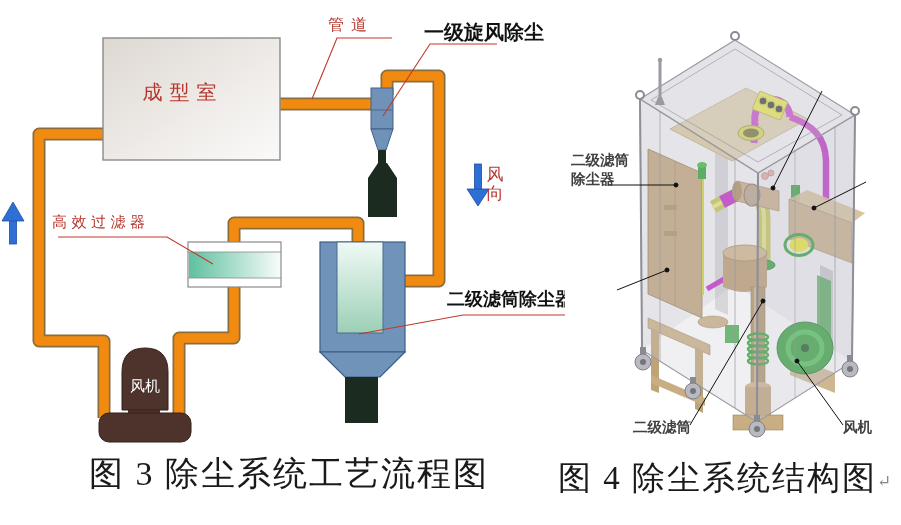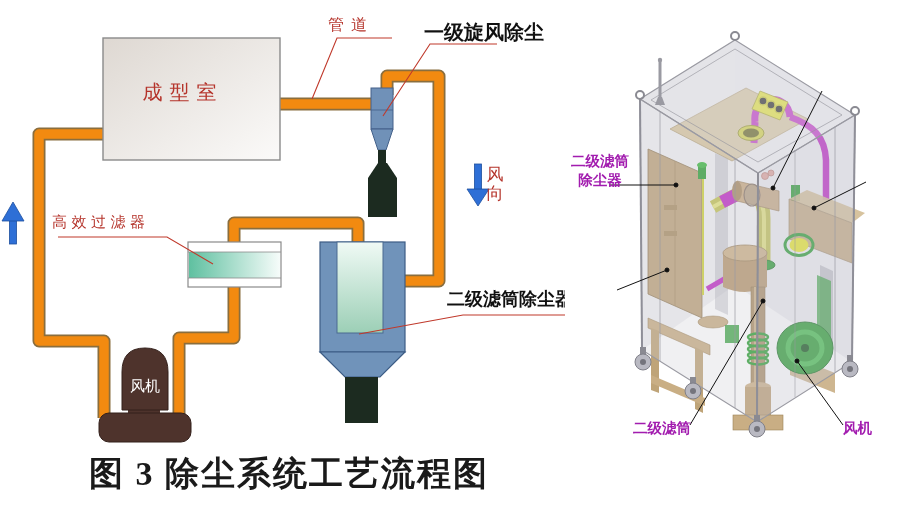--- a/index.html
+++ b/index.html
@@ -6,28 +6,28 @@
   #canvas{
     position:relative;width:901px;height:525px;background:#ffffff;overflow:hidden;
     font-family:"Liberation Serif","DejaVu Serif",serif;
   }
   svg{position:absolute;display:block;}
   #flow-svg{left:0;top:0;}
   #structure-svg{left:565px;top:25px;}
   .caption{
     position:absolute;text-align:right;color:#1a1a1a;
     font-family:"Liberation Serif","DejaVu Serif",serif;
-    letter-spacing:2px;white-space:nowrap;font-weight:bold;
+    letter-spacing:2px;white-space:nowrap;
   }
   #caption-fig3{left:89px;top:451px;width:400px;font-size:34px;}
   #caption-fig4{left:558px;top:456px;width:330px;font-size:33px;}
   .return-mark{font-size:17px;color:#888;letter-spacing:0;vertical-align:middle;}
   .fig4-label{
-    position:absolute;color:#a21caf;font-weight:bold;font-size:14.5px;line-height:19px;
-    font-family:Liberation Serif, serif;white-space:nowrap;text-align:center;
+    position:absolute;color:#404040;font-weight:bold;font-size:14.5px;line-height:19px;
+    font-family:Liberation Mono, monospace;white-space:nowrap;
   }
   #lbl-cartridge4{left:571px;top:152px;}
   #lbl-cyclone4{left:633px;top:419px;}
   #lbl-fan4{left:843px;top:419px;}
   text{font-family:"Liberation Serif","DejaVu Serif",serif;}
   .red-label{fill:#B5342B;}
   .black-label{fill:#111;font-weight:bold;}
 </style>
 </head>
 <body>
@@ -298,14 +298,17 @@
   </svg>
 
   <div id="lbl-cartridge4" class="fig4-label">
     <div>二级滤筒</div>
     <div>除尘器</div>
   </div>
   <div id="lbl-cyclone4" class="fig4-label">二级滤筒</div>
   <div id="lbl-fan4" class="fig4-label">风机</div>
 
   <div id="caption-fig3" class="caption">图 3 除尘系统工艺流程图</div>
+  <div id="caption-fig4" class="caption">
+    <span>图 4 除尘系统结构图</span><span class="return-mark">↵</span>
+  </div>
 
 </div>
 
 </body></html>

